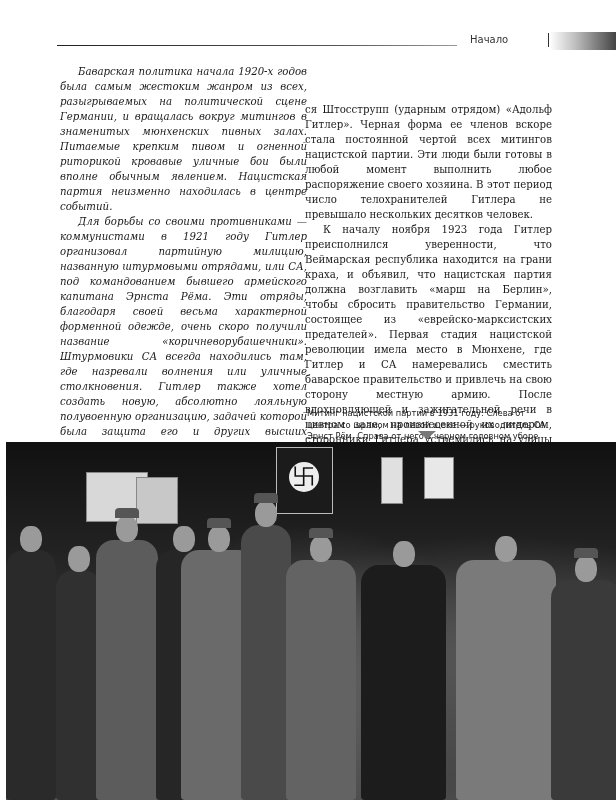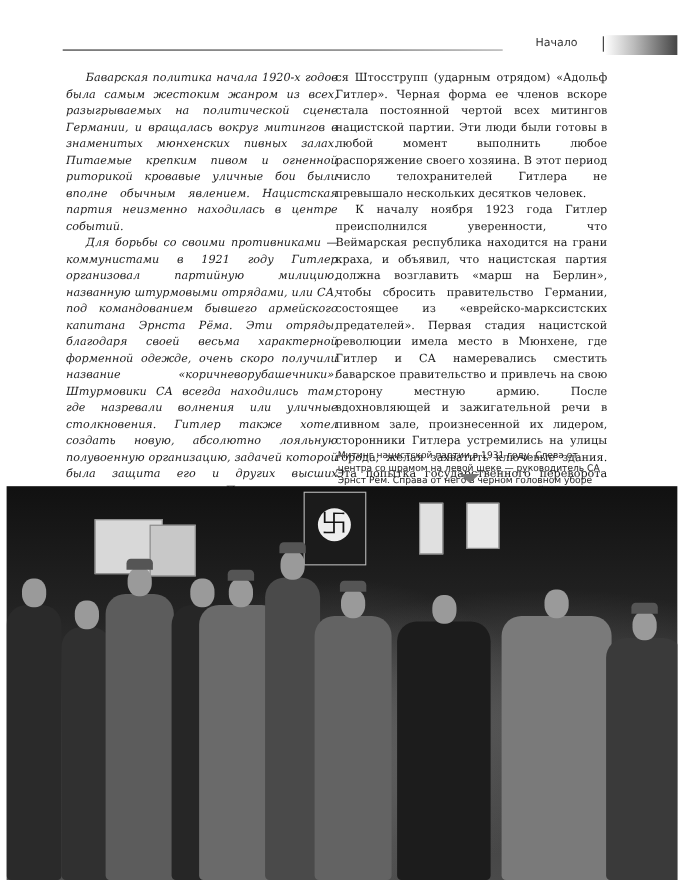--- a/index.html
+++ b/index.html
@@ -7,34 +7,34 @@
       width: 616px; height: 800px; background: #ffffff; position: relative; overflow: hidden;
       font-family: "DejaVu Serif", serif; color: #1a1a1a;
     }
     .header-rule {
       position: absolute; left: 57px; top: 45px; width: 400px; height: 1px;
       background: linear-gradient(to right, #222 0%, #555 70%, #999 100%);
     }
     .header-label {
       position: absolute; left: 470px; top: 33px; width: 72px; height: 14px;
       font-family: "DejaVu Sans", sans-serif; font-size: 10px; color: #333;
-      text-align: center; padding-right: 6px; border-right: 1px solid #333; line-height: 14px;
+      text-align: left; padding-right: 6px; border-right: 1px solid #333; line-height: 14px;
     }
     .header-tab {
       position: absolute; left: 550px; top: 32px; width: 66px; height: 18px;
       background: linear-gradient(to right, #ffffff 0%, #bbbbbb 40%, #444444 100%);
     }
     .col {
       position: absolute; top: 64px; width: 247px;
       font-size: 10.2px; line-height: 15px; text-align: justify; hyphens: auto;
     }
     .col.left { left: 60px; font-style: italic; }
     .col.right { left: 305px; }
     .col p { margin: 0; text-indent: 18px; }
-    .col p.cont { text-indent: 0; }
+    .col p.cont { text-indent: 0; margin-top: 38px; }
     .caption {
       position: absolute; left: 307px; top: 408px; width: 245px;
       font-family: "DejaVu Sans", sans-serif; font-size: 8.3px; line-height: 11.5px;
       color: #222;
     }
     .caption-arrow {
       position: absolute; left: 418px; top: 431px; width: 0; height: 0;
       border-left: 9px solid transparent; border-right: 9px solid transparent;
       border-top: 8px solid #777;
     }

